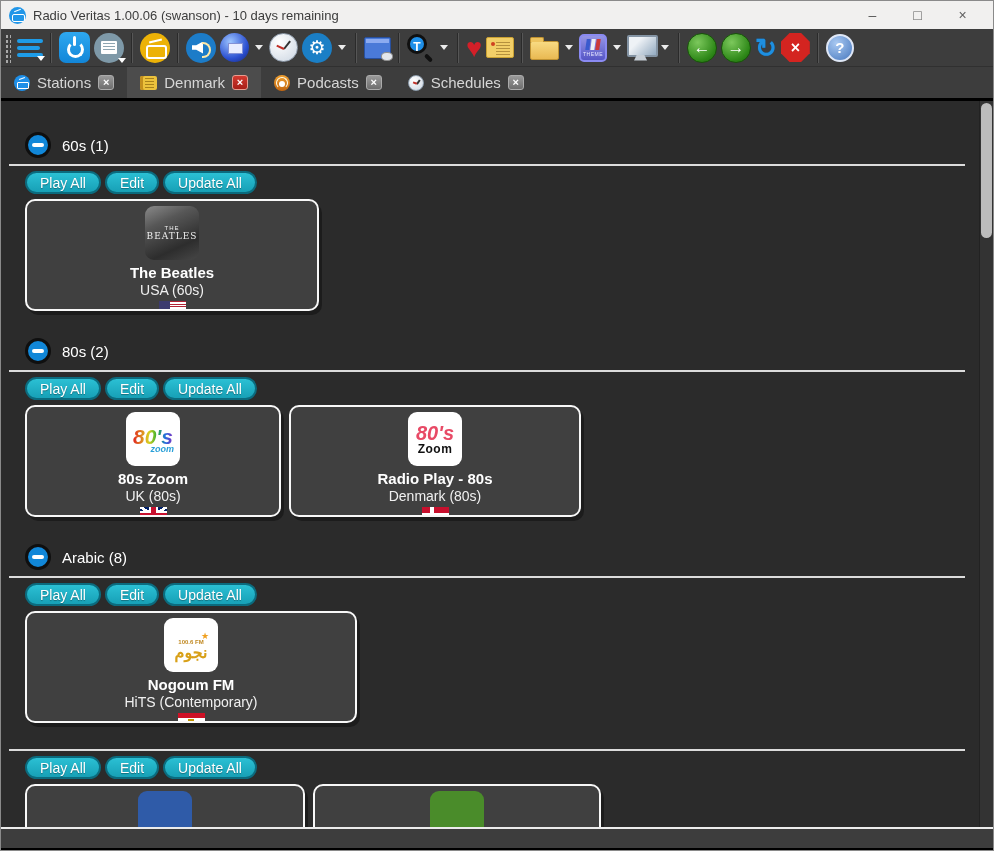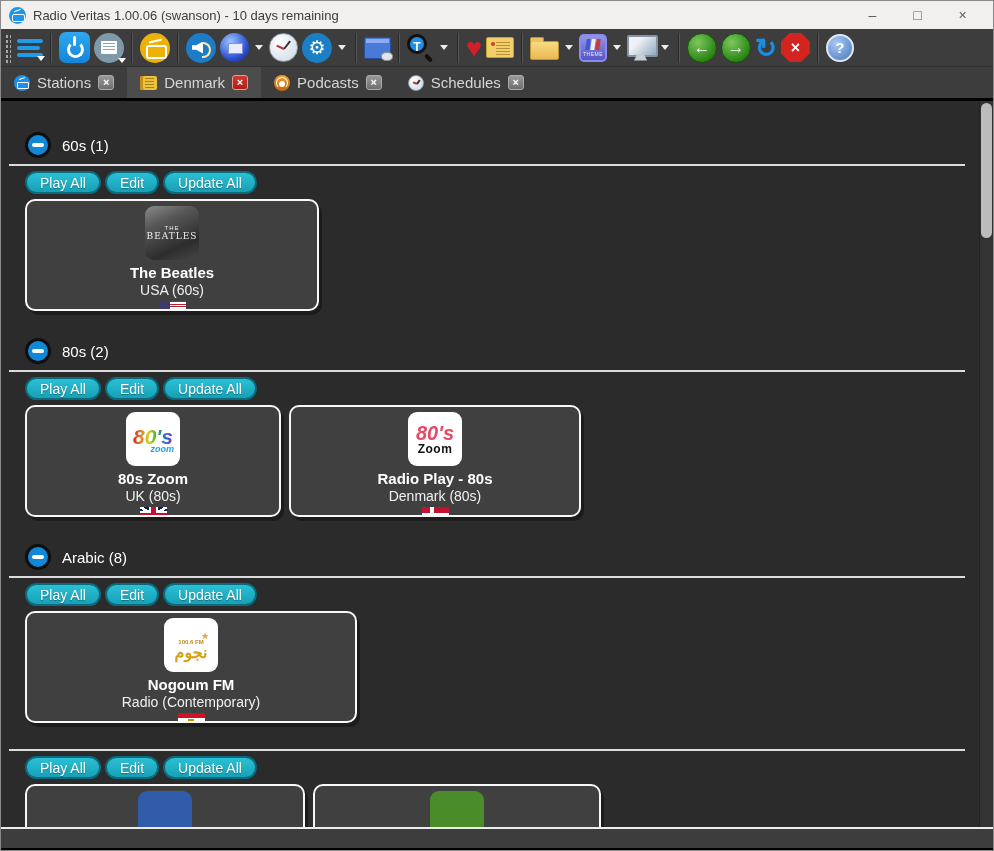--- a/index.html
+++ b/index.html
@@ -351,21 +351,21 @@
             <button class="pill-btn">Update All</button>
           </div>
           <div class="cards">
             <div class="card" style="width: 332px;">
               <div class="logo lg-nogoum">
                 <span class="star">★</span>
                 <span class="freq">100.6 FM</span>
                 <span class="arabic">نجوم</span>
               </div>
               <div class="st-name">Nogoum FM</div>
-              <div class="st-loc">Radio (Contemporary)</div>
+              <div class="st-loc">HiTS (Contemporary)</div>
               <div class="flag flag-eg"></div>
             </div>
           </div>
         </section>
         <section class="group">
           <div class="group-sep"></div>
           <div class="group-actions">
             <button class="pill-btn">Play All</button>
             <button class="pill-btn">Edit</button>
             <button class="pill-btn">Update All</button>

